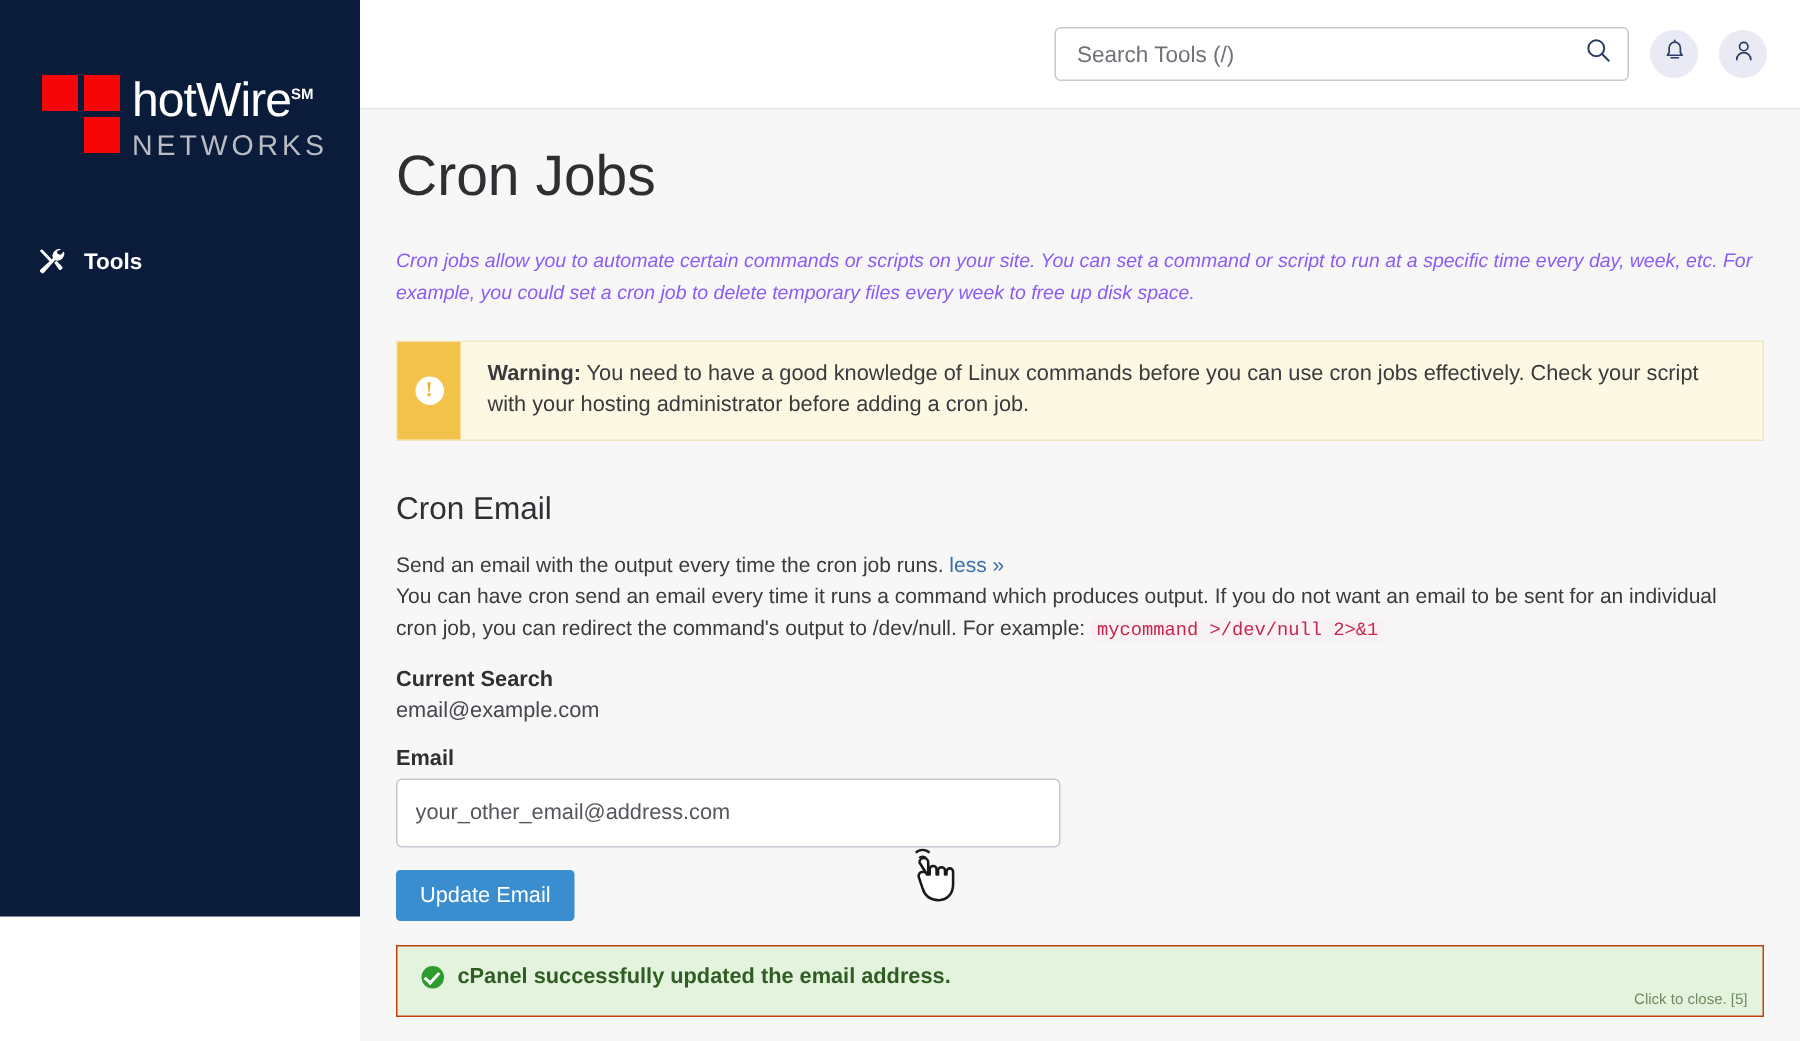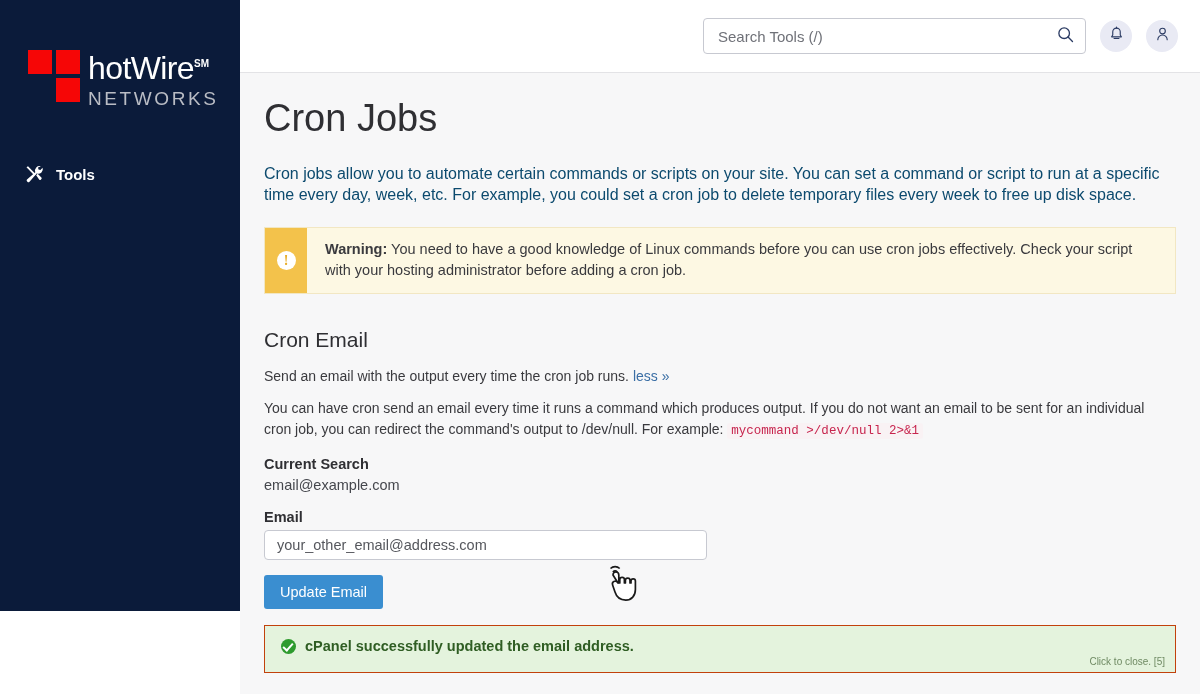--- a/index.html
+++ b/index.html
@@ -86,22 +86,22 @@
   
   .content {
     padding: 22px 24px 0 24px;
     height: 637px; overflow: hidden;
   }
   h1.page-title {
     font-size: 38px; font-weight: 300; color: #2f2f33;
     letter-spacing: 0px; line-height: 46px; margin-bottom: 22px;
   }
   p.intro {
-    font-size: 16px; line-height: 21px; color: #0c4a6e;
-    max-width: 922px; margin-bottom: 22px;
+    font-size: 13px; line-height: 21px; color: #8b5cf6;
+    max-width: 922px; margin-bottom: 22px; font-style: italic;
   }
 
   .warning {
     background: #fdf8e3; border: 1px solid #f2e7c3;
     display: flex; align-items: flex-start;
     min-height: 55px; margin-bottom: 28px;
     max-width: 920px;
   }
   .warning-bar {
     width: 42px; align-self: stretch; background: #f3c24b;
@@ -117,36 +117,36 @@
   .warning-text {
     padding: 11px 16px 12px 18px;
     font-size: 14.5px; line-height: 21px; color: #3a3a3e;
   }
   .warning-text b { font-weight: 700; }
 
   h2.section-title {
     font-size: 21px; font-weight: 300; color: #2f2f33;
     line-height: 36px; margin-bottom: 8px;
   }
-  p.sub { font-size: 14px; line-height: 20px; color: #3a3a3e; margin-bottom: 12px; }
+  p.sub { font-size: 14px; line-height: 20px; color: #3a3a3e; margin-bottom: 1px; }
   p.sub a, .link { color: #3a6ea5; text-decoration: none; }
   p.body { font-size: 14px; line-height: 21px; color: #3a3a3e; max-width: 900px; margin-bottom: 14px; }
   code.inline {
     font-family: "Liberation Mono", monospace;
     font-size: 12.5px; color: #c7254e; background: #f9f2f4;
     padding: 1px 4px; border-radius: 3px; white-space: nowrap;
   }
 
   .field-label {
     font-size: 14.5px; font-weight: 700; color: #2f2f33;
     margin-bottom: 5px;
   }
   .field-value { font-size: 14.5px; color: #45474d; margin-bottom: 16px; }
   .text-input {
-    width: 443px; height: 30px;
+    width: 443px; height: 46px;
     border: 1px solid #c7c9d1; border-radius: 4px;
     background: #ffffff; padding: 0 12px;
     font-family: "Liberation Sans", sans-serif;
     font-size: 14.5px; color: #3b3b3b; outline: none;
     display: block; margin-bottom: 15px;
   }
   .text-input::placeholder { color: #55575d; }
   .btn-primary {
     background: #3a8ed0; border: 0; border-radius: 3px;
     color: #ffffff; font-family: "Liberation Sans", sans-serif;

